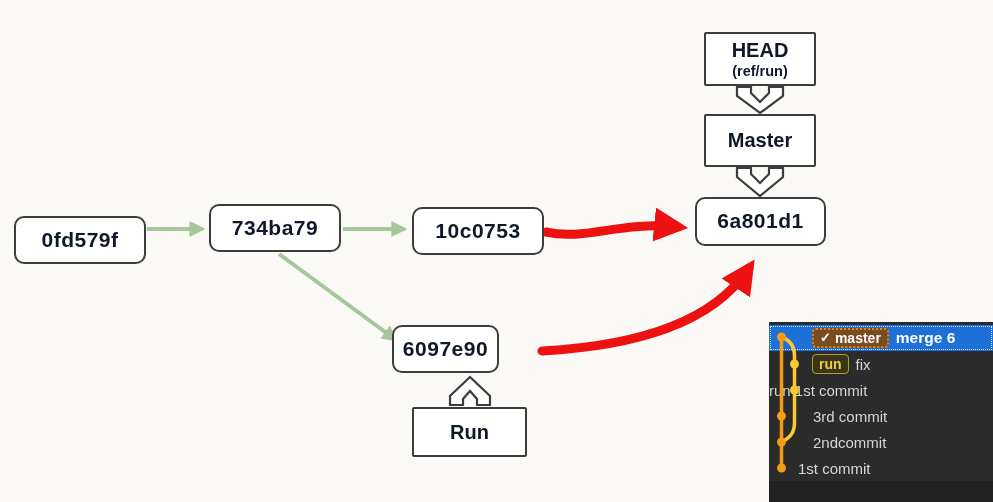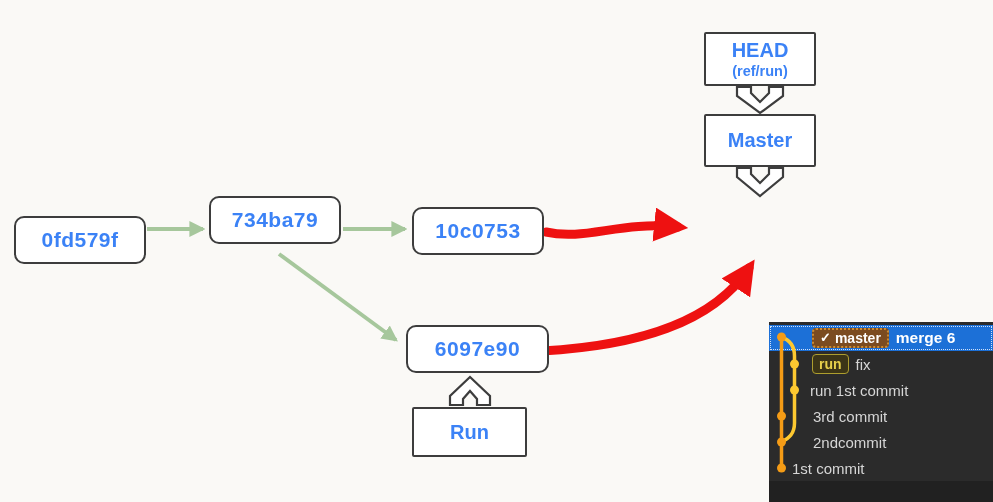--- a/index.html
+++ b/index.html
@@ -19,21 +19,21 @@
     pointer-events: none;
   }
 
   
   .node {
     position: absolute;
     background: #ffffff;
     border: 2.5px solid #3d3d3d;
     display: flex; flex-direction: column;
     align-items: center; justify-content: center;
-    color: #3b82f6;
+    color: #0f172a;
     font-weight: bold;
     line-height: 1.15;
   }
   .commit-box { border-radius: 10px; font-size: 21px; letter-spacing: .5px; }
   .ref-box    { border-radius: 2px;  font-size: 20px; border-width: 2px; }
   .ref-box .sub { font-size: 14.5px; font-weight: bold; margin-top: 1px; }
 
   
   .log-panel {
     position: absolute;
@@ -109,27 +109,30 @@
     <path d="M542,351 C 635,346 712,324 749,268" stroke="#ee1111" stroke-width="9" fill="none" stroke-linecap="round" marker-end="url(#rm)"></path>
 
     <path d="M737,87 L737,96 L760,113 L783,96 L783,87 L769,87 L769,93 L760,102 L751,93 L751,87 Z" fill="#ffffff" stroke="#3d3d3d" stroke-width="2.2" stroke-linejoin="miter"></path>
     <path d="M737,168 L737,177 L760,196 L783,177 L783,168 L769,168 L769,174 L760,183 L751,174 L751,168 Z" fill="#ffffff" stroke="#3d3d3d" stroke-width="2.2" stroke-linejoin="miter"></path>
     <path d="M450,405 L450,396 L470,377 L490,396 L490,405 L477,405 L477,399 L470,391 L463,399 L463,405 Z" fill="#ffffff" stroke="#3d3d3d" stroke-width="2.2" stroke-linejoin="miter"></path>
   </svg>
 
   <div class="node commit-box" style="left:14px;top:216px;width:132px;height:48px">
     <span>0fd579f</span>
   </div>
-  <div class="node commit-box" style="left:209px;top:196px;width:132px;height:48px">
+  <div class="node commit-box" style="left:209px;top:204px;width:132px;height:48px">
     <span>734ba79</span>
   </div>
   <div class="node commit-box" style="left:412px;top:207px;width:132px;height:48px">
     <span>10c0753</span>
   </div>
-  <div class="node commit-box" style="left:406px;top:325px;width:143px;height:48px">
+  <div class="node commit-box" style="left:695px;top:197px;width:131px;height:49px">
+    <span>6a801d1</span>
+  </div>
+  <div class="node commit-box" style="left:392px;top:325px;width:107px;height:48px">
     <span>6097e90</span>
   </div>
 
   <div class="node ref-box" style="left:704px;top:32px;width:112px;height:54px">
     <span>HEAD</span>
     <span class="sub">(ref/run)</span>
   </div>
   <div class="node ref-box" style="left:704px;top:114px;width:112px;height:53px">
     <span>Master</span>
   </div>
@@ -148,33 +151,33 @@
         <span>merge 6</span>
       </div>
 
       <div class="log-row" style="padding-left:43px">
         <span class="badge badge-run">
           <span>run</span>
         </span>
         <span>fix</span>
       </div>
 
-      <div class="log-row" style="padding-left:41px">
+      <div class="log-row" style="">
         <span>run 1st commit</span>
       </div>
 
       <div class="log-row" style="padding-left:44px">
         <span>3rd commit</span>
       </div>
 
       <div class="log-row" style="padding-left:44px">
         <span>2ndcommit</span>
       </div>
 
-      <div class="log-row" style="padding-left:23px">
+      <div class="log-row" style="padding-left:29px">
         <span>1st commit</span>
       </div>
     </div>
 
     <svg class="lanes" viewBox="0 0 60 180">
 
       <path d="M12.5,15 C 21,18 25.5,24 25.5,34 L 25.5,101 C 25.5,112 20,116 12.5,120" stroke="#fdc830" stroke-width="3.5" fill="none"></path>
 
       <line x1="12.5" y1="15" x2="12.5" y2="146" stroke="#f59c16" stroke-width="3.5"></line>
 

